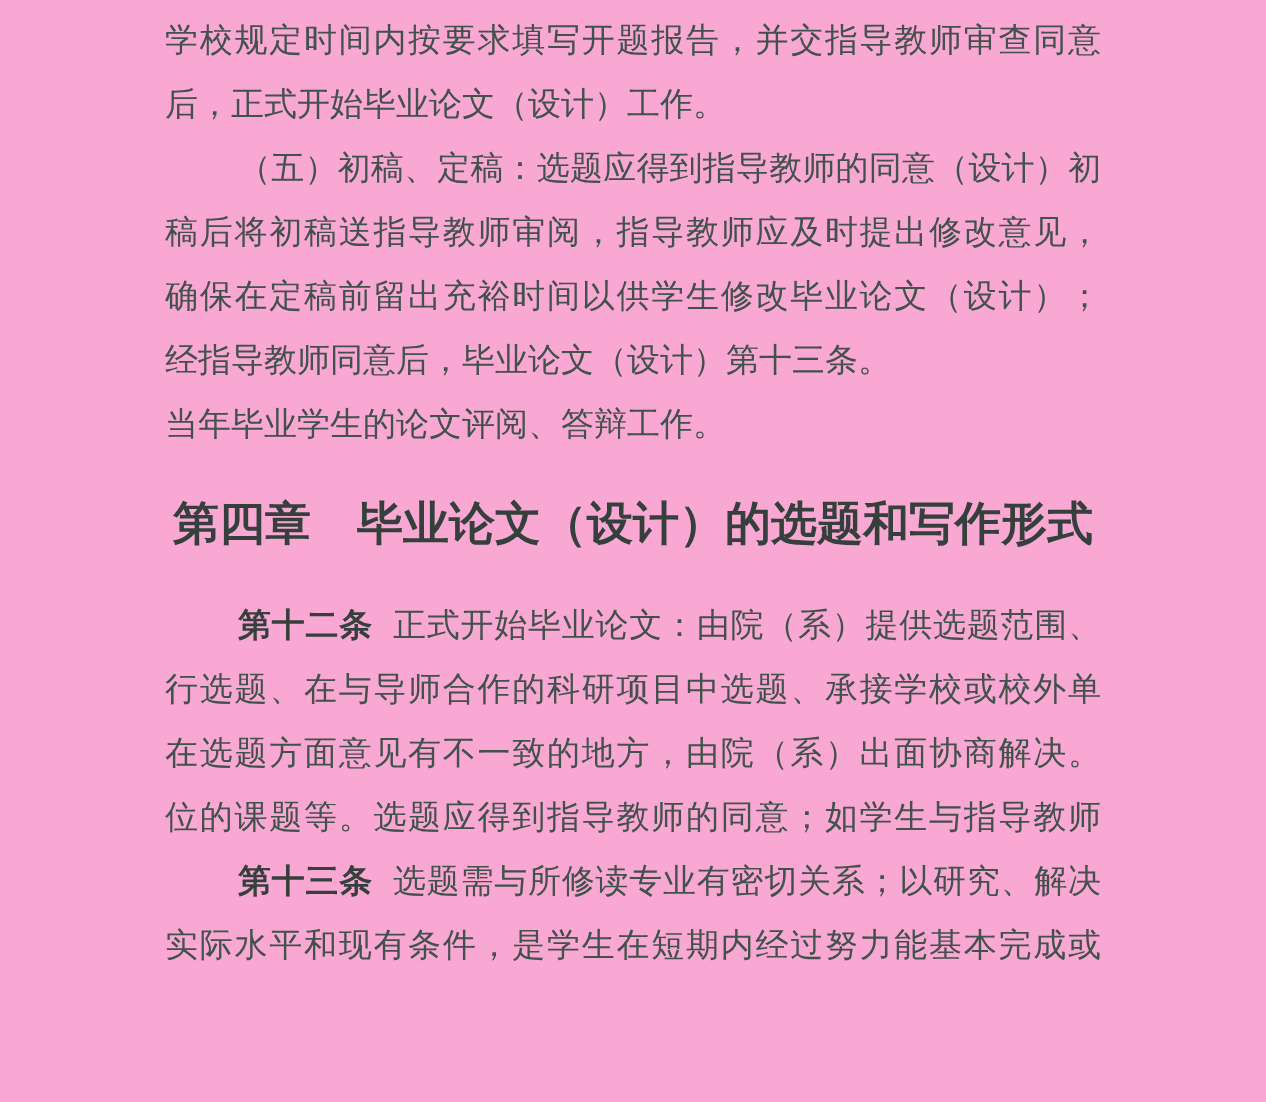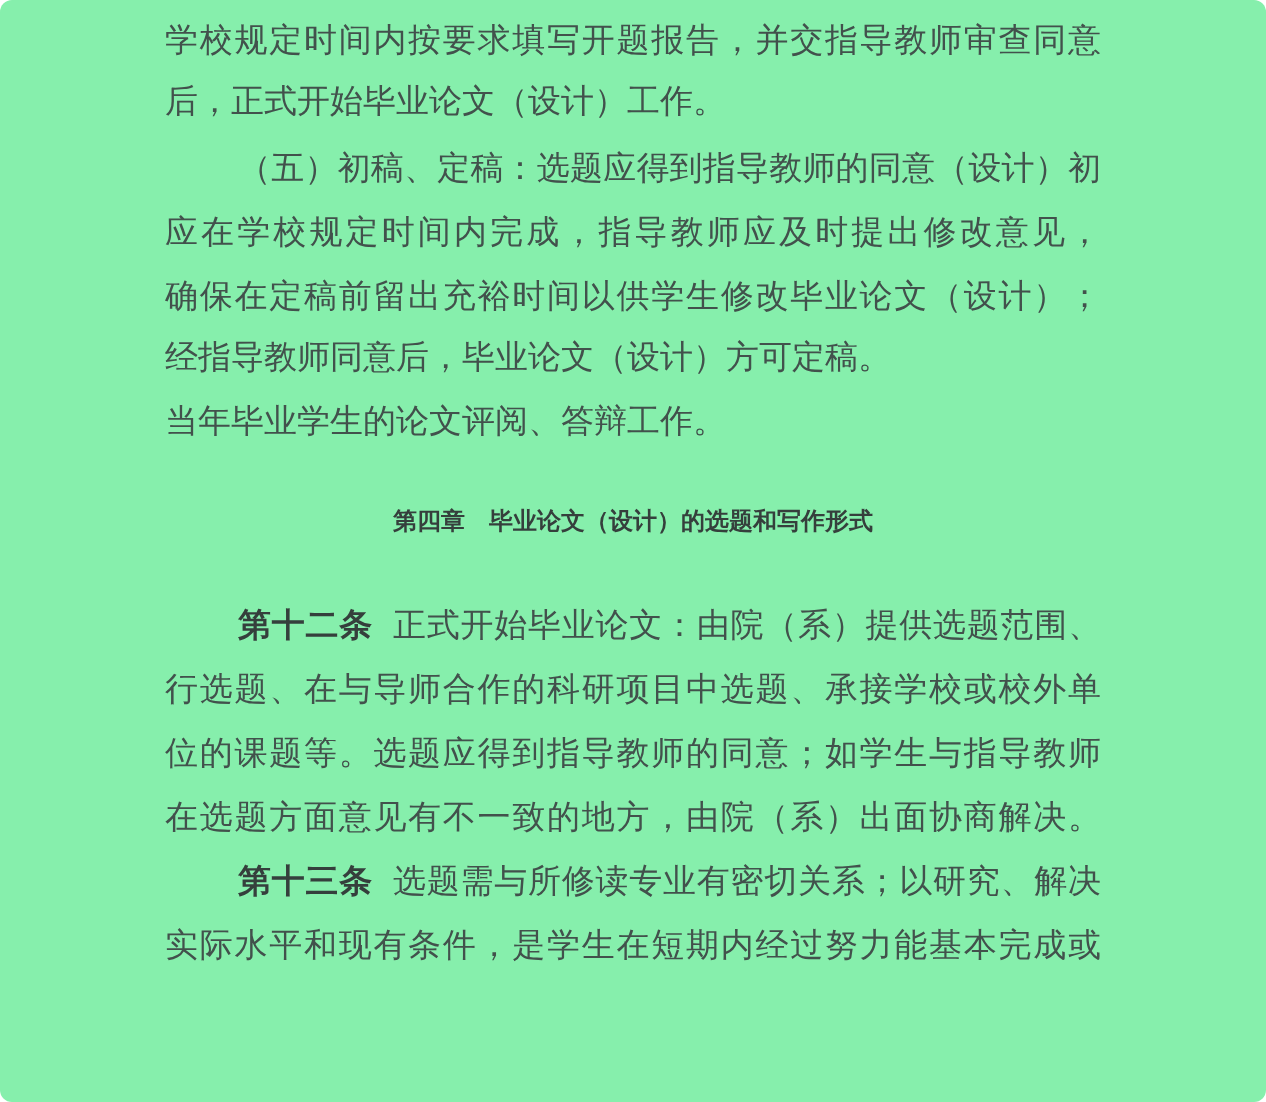--- a/index.html
+++ b/index.html
@@ -4,24 +4,23 @@
 <style>
   html, body {
     margin: 0;
     padding: 0;
     background: #ffffff;
   }
   .page {
     position: relative;
     width: 1266px;
     height: 1102px;
-    background: #86efac;
+    background: #f9a8d4;
     overflow: hidden;
     font-family: "Liberation Serif", "DejaVu Serif", serif;
-    border-radius: 12px;
   }
   .doc {
     position: absolute;
     left: 165px;
     top: 8px;
     width: 936px;
   }
   .line {
     margin: 0;
     height: 64px;
@@ -29,65 +28,64 @@
     font-size: 33px;
     color: #42514c;
     text-align: justify;
     text-align-last: justify;
     overflow: hidden;
     white-space: normal;
   }
   .line.end {
     text-align: left;
     text-align-last: left;
-    font-family: Liberation Mono, monospace;
   }
   .line.indent {
     text-indent: 73px;
   }
   .lead {
     font-family: "Liberation Sans", "DejaVu Sans", sans-serif;
     font-weight: 700;
     color: #353f3c;
     margin-right: 20px;
   }
   .chapter {
     margin: 35px 0 38px 0;
     height: 64px;
     line-height: 64px;
-    font-size: 24px;
+    font-size: 46px;
     font-weight: 700;
     color: #353f3c;
     text-align: center;
     text-align-last: center;
-    font-family: Liberation Mono, monospace;
+    font-family: Liberation Sans, sans-serif;
     overflow: hidden;
   }
 </style>
 </head>
 <body>
 
 <div class="page">
   <div class="doc">
 
     <p class="line fill">学校规定时间内按要求填写开题报告，并交指导教师审查同意</p>
     <p class="line end">后，正式开始毕业论文（设计）工作。</p>
     <p class="line fill indent">（五）初稿、定稿：选题应得到指导教师的同意（设计）初</p>
-    <p class="line fill">应在学校规定时间内完成，指导教师应及时提出修改意见，</p>
+    <p class="line fill">稿后将初稿送指导教师审阅，指导教师应及时提出修改意见，</p>
     <p class="line fill">确保在定稿前留出充裕时间以供学生修改毕业论文（设计）；</p>
-    <p class="line end">经指导教师同意后，毕业论文（设计）方可定稿。</p>
+    <p class="line end">经指导教师同意后，毕业论文（设计）第十三条。</p>
     <p class="line end">当年毕业学生的论文评阅、答辩工作。</p>
 
     <h2 class="chapter">第四章　毕业论文（设计）的选题和写作形式</h2>
 
     <p class="line fill indent">
       <span class="lead">第十二条</span><span>正式开始毕业论文：由院（系）提供选题范围、自</span>
     </p>
     <p class="line fill">行选题、在与导师合作的科研项目中选题、承接学校或校外单</p>
+    <p class="line fill">在选题方面意见有不一致的地方，由院（系）出面协商解决。</p>
     <p class="line fill">位的课题等。选题应得到指导教师的同意；如学生与指导教师</p>
-    <p class="line fill">在选题方面意见有不一致的地方，由院（系）出面协商解决。</p>
     <p class="line fill indent">
       <span class="lead">第十三条</span><span>选题需与所修读专业有密切关系；以研究、解决</span>
     </p>
     <p class="line fill">实际水平和现有条件，是学生在短期内经过努力能基本完成或</p>
 
   </div>
 </div>
 
 </body></html>

